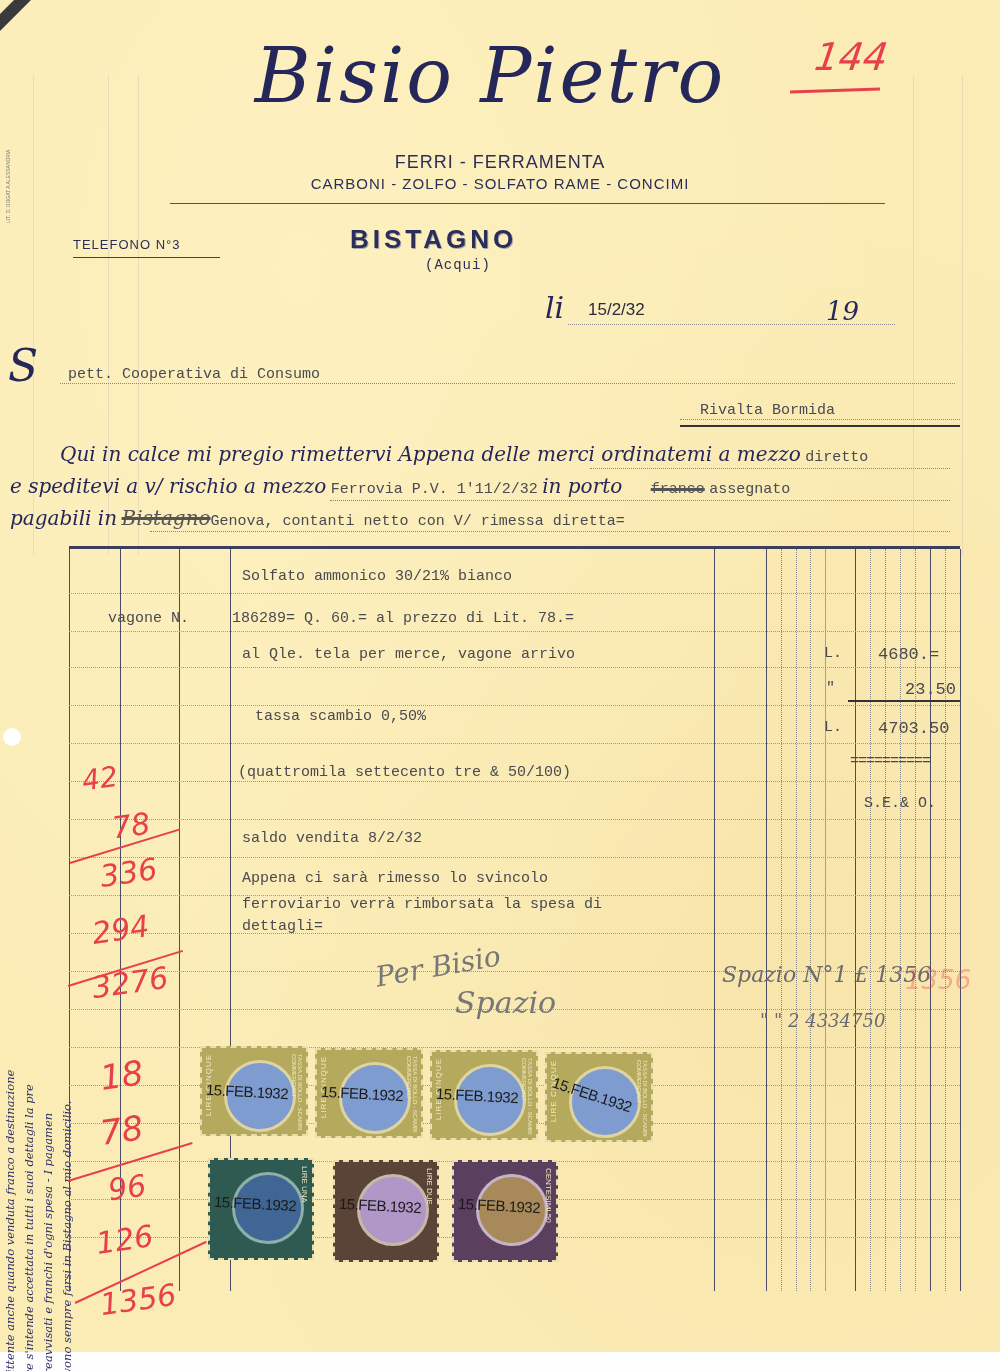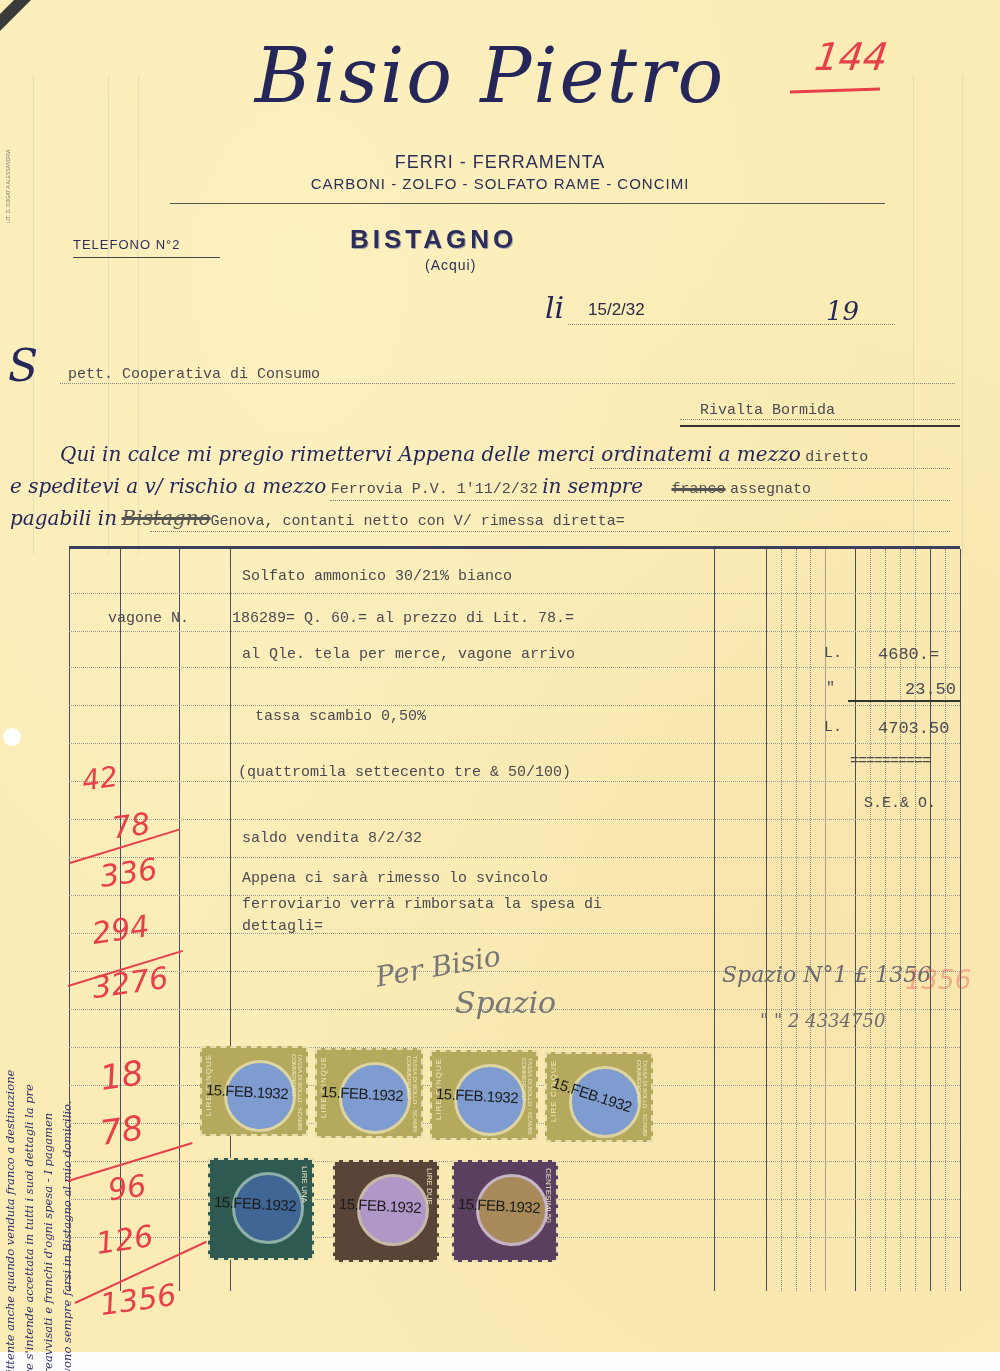--- a/index.html
+++ b/index.html
@@ -28,21 +28,21 @@
     position: absolute; left: 170px; top: 38px; width: 640px; text-align: center;
     font-size: 76px; letter-spacing: 2px; font-weight: 400; line-height: 1;
   }
   .caps { position: absolute; color: #2c2e5a; text-align: center; letter-spacing: 1px; }
   .h-ferri { left: 300px; top: 152px; width: 400px; font-size: 18px; }
   .h-carboni { left: 200px; top: 175px; width: 600px; font-size: 15px; }
   .h-rule { position: absolute; left: 170px; top: 203px; width: 715px; height: 1px; background: #555; }
   .tel { position: absolute; left: 73px; top: 237px; font-size: 13px; color: #2c2e5a; letter-spacing: 1px; }
   .tel-rule { position: absolute; left: 73px; top: 257px; width: 147px; height: 1px; background: #444; }
   .town { position: absolute; left: 350px; top: 224px; font-size: 26px; font-weight: 700; color: #2c2e5a; letter-spacing: 4px; text-shadow: 1px 1px 0 #aaa; }
-  .town-sub { position: absolute; left: 425px; top: 257px; font-size: 14px; color: #2c2e5a; letter-spacing: 1px; }
+  .town-sub { position: absolute; left: 425px; top: 257px; font-size: 14px; color: #2c2e5a; letter-spacing: 1px; font-family: Liberation Mono, monospace; }
   .printer { position: absolute; left: -22px; top: 190px; font-size: 5px; color: #777; transform: rotate(-90deg); transform-origin: center; white-space: nowrap; width: 60px; }
 
   .red { color: #e8404a; font-family: "DejaVu Sans", sans-serif; }
   .ref-num { position: absolute; left: 815px; top: 35px; font-size: 38px; font-style: italic; transform: skewX(-8deg); }
   .ref-line { position: absolute; left: 790px; top: 89px; width: 90px; height: 3px; background: #e8404a; transform: rotate(-2deg); }
 
   .date-li { position: absolute; left: 545px; top: 290px; font-size: 30px; }
   .date-val { position: absolute; left: 588px; top: 300px; font-size: 17px; color: #2a2a40; font-family: "Liberation Sans", sans-serif; }
   .date-19 { position: absolute; left: 826px; top: 296px; font-size: 26px; }
   .date-rule { position: absolute; left: 568px; top: 324px; width: 327px; border-top: 1px dotted #888; }
@@ -102,21 +102,21 @@
   <div class="faint-vline" style="left:138px"></div>
   <div class="faint-vline" style="left:913px"></div>
   <div class="faint-vline" style="left:962px"></div>
 
   <div class="printer">LIT. D. DOGAT A ALESSANDRIA</div>
 
   <div class="header-name script">Bisio Pietro</div>
   <div class="caps h-carboni">CARBONI - ZOLFO - SOLFATO RAME - CONCIMI</div>
   <div class="caps h-ferri">FERRI - FERRAMENTA</div>
   <div class="h-rule"></div>
-  <div class="tel">TELEFONO N°2</div>
+  <div class="tel">TELEFONO N°3</div>
   <div class="tel-rule"></div>
   <div class="town">BISTAGNO</div>
   <div class="town-sub">(Acqui)</div>
 
   <div class="red ref-num">144</div>
   <div class="ref-line"></div>
 
   <div class="script date-li">li</div>
   <div class="date-val">15/2/32</div>
   <div class="script date-19">19</div>
@@ -131,21 +131,21 @@
 
   <div class="line" style="top:442px;left:60px">
     <span class="script">Qui in calce mi pregio rimettervi Appena delle merci ordinatemi a mezzo</span>
     <span class="type">diretto</span>
   </div>
   <div class="line-rule" style="top:468px;left:590px;width:360px"></div>
 
   <div class="line" style="top:474px">
     <span class="script">e speditevi a v/ rischio a mezzo</span>
     <span class="type">Ferrovia P.V. 1'11/2/32</span>
-    <span class="script">in sempre</span>
+    <span class="script">in porto</span>
     <span class="type strike" style="margin-left:24px">franco</span>
     <span class="type">assegnato</span>
   </div>
   <div class="line-rule" style="top:500px;left:330px;width:620px"></div>
 
   <div class="line" style="top:506px">
     <span class="script">pagabili in</span>
     <span class="script strike" style="font-size:20px">Bistagno</span><span class="type">Genova, contanti netto con V/ rimessa diretta=</span>
   </div>
   <div class="line-rule" style="top:531px;left:150px;width:800px"></div>

